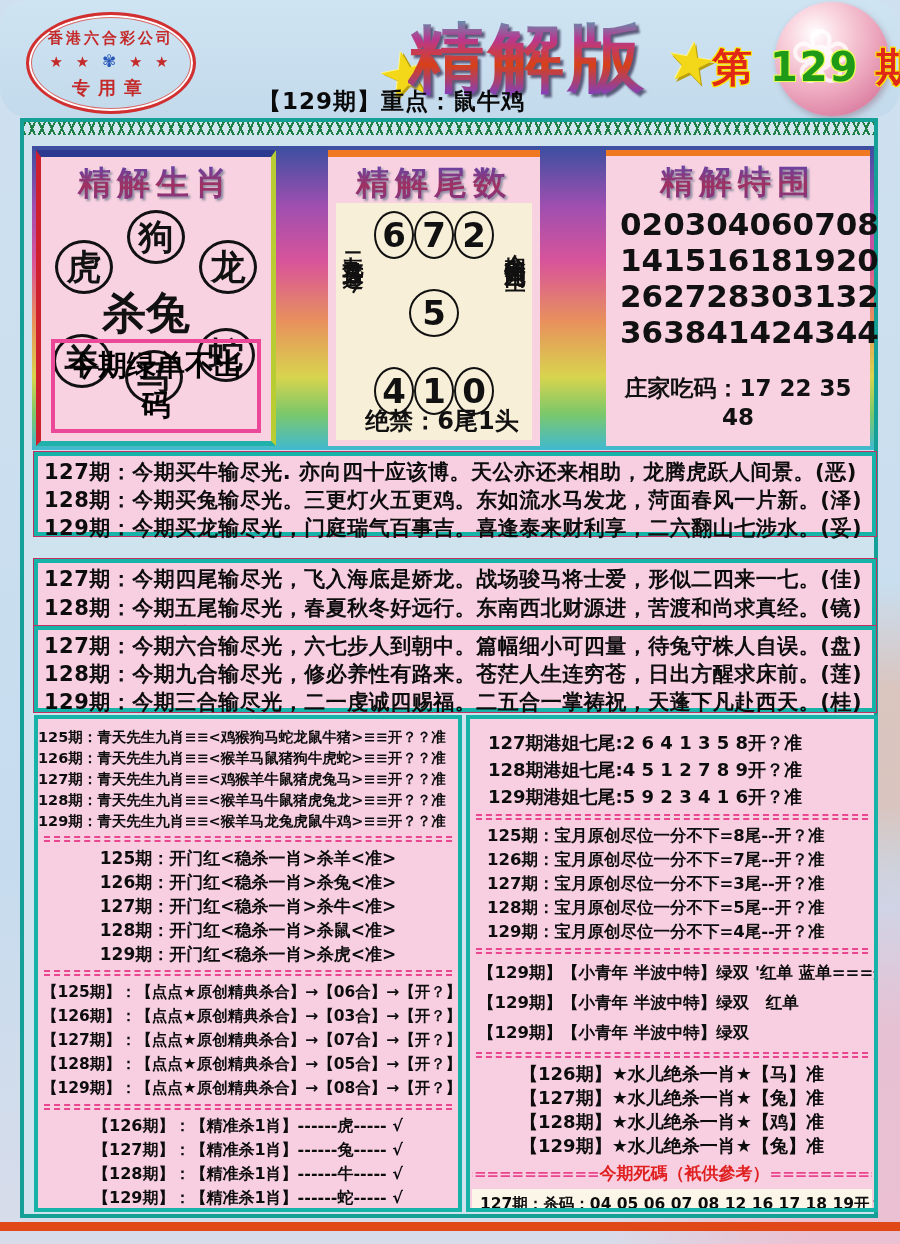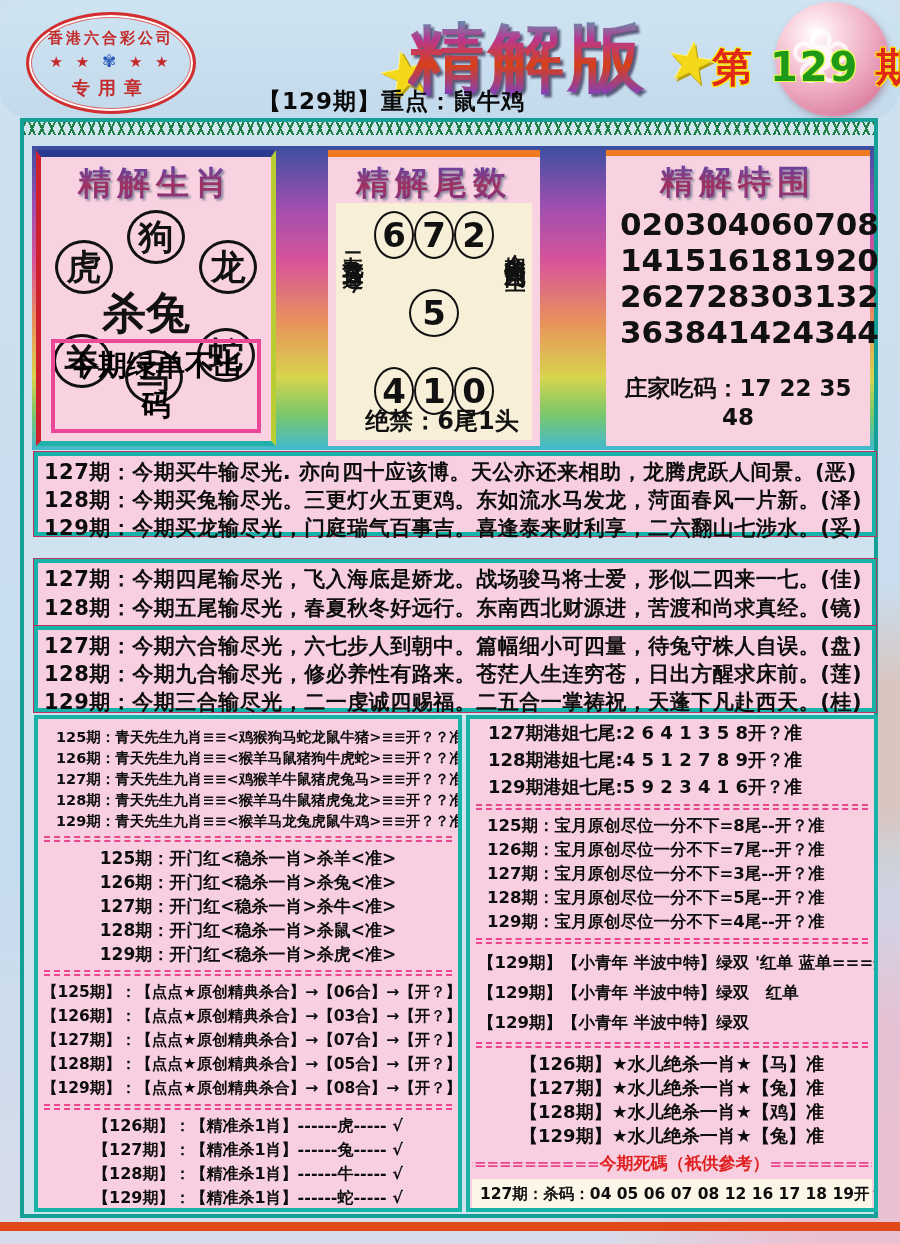--- a/index.html
+++ b/index.html
@@ -80,21 +80,21 @@
   
   .verse { position:absolute; left:10px; width:842px; border:4px solid #17b2a8; background:#f8cfe0;
     box-shadow:0 0 0 1px #c03060; display:flex; flex-direction:column; justify-content:space-evenly; padding:2px 6px; }
   .v1 { top:330px; height:84px; } .v2 { top:417px; height:97px;margin-top:20px; } .v3 { top:504px; height:86px; }
   .verse .line { font-size:21px; font-weight:bold; color:#0d0d0d; white-space:nowrap; letter-spacing:0.5px; }
   
   .col { position:absolute; top:593px; height:497px; border:4px solid #17b2a8; background:#f8cfe0; overflow:hidden; }
   .col-left { left:10px; width:428px; }
   .col-right { left:442px; width:412px; }
   .col .line { font-weight:bold; color:#0d0d0d; white-space:nowrap; }
-  .blkA .line { font-size:14.5px; line-height:21px; padding-left:18px; }
+  .blkA .line { font-size:14.5px; line-height:21px; padding-left:0; }
   .sep { height:6px; margin:4px 6px; border-top:2px dashed #e8478f; border-bottom:2px dashed #e8478f; }
   .blkB .line { font-size:17px; line-height:24px; text-align:center; }
   .blkC .line { font-size:15.5px; line-height:24px; padding-left:4px; }
   .blkD .line { font-size:16px; line-height:24px; text-align:center; }
   .blkRA .line { font-size:18px; line-height:27px; padding-left:18px; }
   .blkRB .line { font-size:16.5px; line-height:24px; padding-left:17px; }
   .blkRC .line { font-size:16.5px; line-height:30px; padding-left:8px; }
   .blkRD .line { font-size:18px; line-height:24px; text-align:center; }
   .death-sep { display:flex; justify-content:center; align-items:center; font-weight:bold; font-size:15px;
     margin:4px 2px; white-space:nowrap; overflow:hidden; }
@@ -252,21 +252,21 @@
       <div class="blkD">
         <div class="line">【126期】：【精准杀1肖】------虎----- √</div>
         <div class="line">【127期】：【精准杀1肖】------兔----- √</div>
         <div class="line">【128期】：【精准杀1肖】------牛----- √</div>
         <div class="line">【129期】：【精准杀1肖】------蛇----- √</div>
       </div>
 
     </div>
 
     <div class="col col-right">
-      <div class="blkRA" style="padding-top:0;">
+      <div class="blkRA" style="padding-top:10px;">
         <div class="line">127期港姐七尾:2 6 4 1 3 5 8开？准</div>
         <div class="line">128期港姐七尾:4 5 1 2 7 8 9开？准</div>
         <div class="line">129期港姐七尾:5 9 2 3 4 1 6开？准</div>
       </div>
       <div class="sep"></div>
       <div class="blkRB">
         <div class="line">125期：宝月原创尽位一分不下=8尾--开？准</div>
         <div class="line">126期：宝月原创尽位一分不下=7尾--开？准</div>
         <div class="line">127期：宝月原创尽位一分不下=3尾--开？准</div>
         <div class="line">128期：宝月原创尽位一分不下=5尾--开？准</div>

